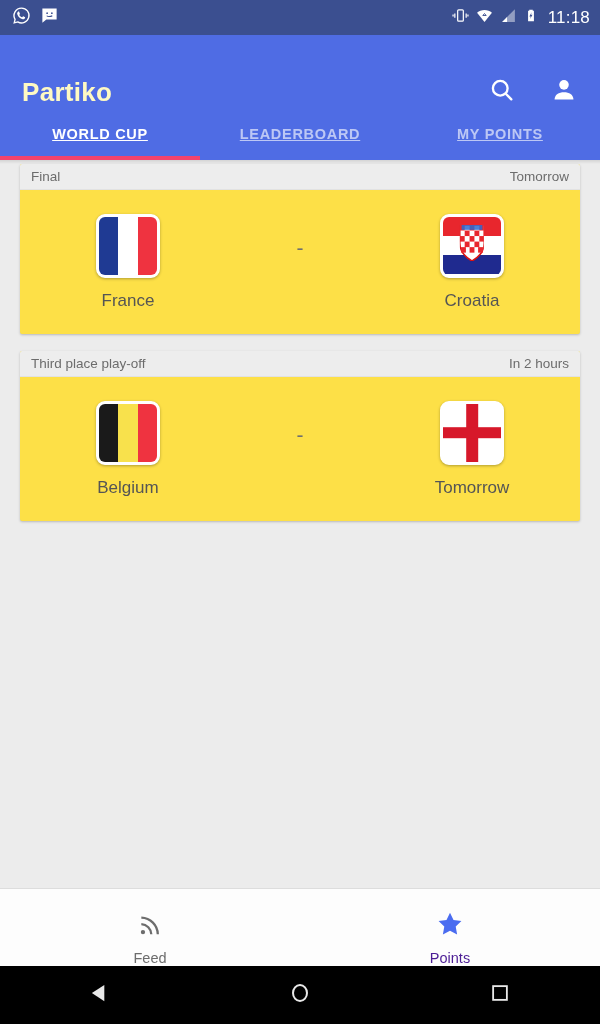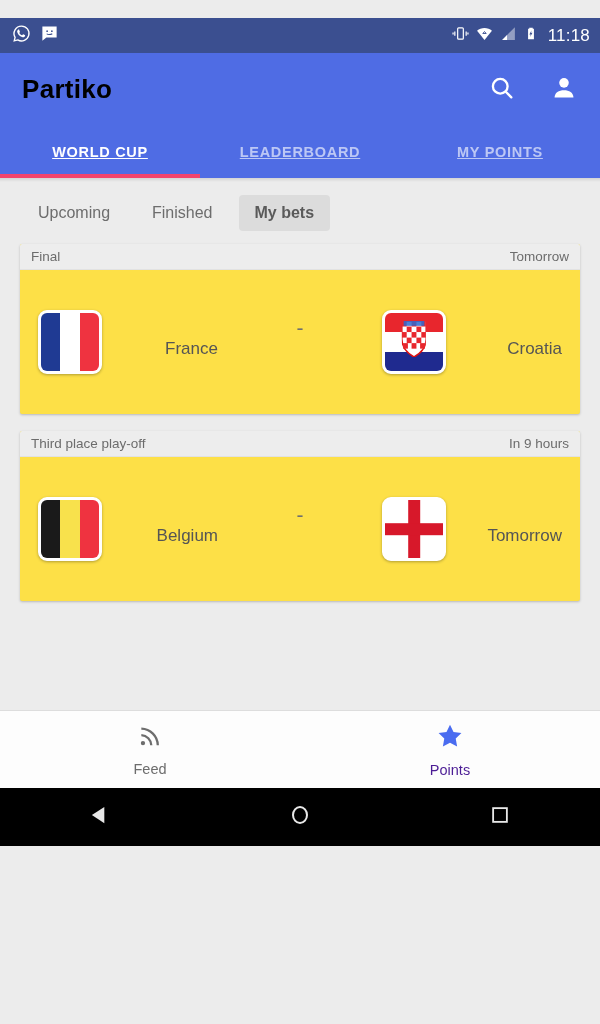--- a/index.html
+++ b/index.html
@@ -2,37 +2,37 @@
 <html><head>
 <meta charset="utf-8">
 <style>
   * { box-sizing: border-box; margin: 0; padding: 0; }
   html, body {
     width: 600px; height: 1024px;
     font-family: "Liberation Sans", sans-serif;
     background: #ececec;
     overflow: hidden;
   }
-  #app { position: relative; width: 600px; height: 828px; display: flex; flex-direction: column; margin-top: 18px; }
+  #app { position: relative; width: 600px; height: 1024px; display: flex; flex-direction: column; }
 
   
   .statusbar {
     height: 35px; background: #3b4f90; color: #fff;
     display: flex; align-items: center; padding: 0 10px 0 12px;
     flex: 0 0 35px;
   }
   .sb-left { display: flex; align-items: center; gap: 9px; }
   .sb-right { margin-left: auto; display: flex; align-items: center; gap: 7px; }
   .sb-time { font-size: 17px; letter-spacing: .2px; margin-left: 3px; }
   .sb-ico { display: block; }
 
   
   .appbar {
-    background: #4f6ce4; color: #000000; flex: 0 0 73px;
-    display: flex; align-items: center; padding: 0 22px 0 22px; gap: 24px;
+    background: #4f6ce4; color: #fef9c3; flex: 0 0 73px;
+    display: flex; align-items: flex-end; padding: 0 22px 0 22px; gap: 24px;
   }
   .app-title { font-size: 26px; font-weight: bold; letter-spacing: .3px; }
   .appbar-actions { margin-left: auto; display: flex; align-items: center; gap: 34px; }
 
   
   .tabbar {
     background: #4f6ce4; flex: 0 0 52px; display: flex; position: relative;
   }
   .tab {
     flex: 1; display: flex; align-items: center; justify-content: center;
@@ -64,21 +64,21 @@
   }
   .card-head {
     background: #ededed; height: 26px; display: flex; align-items: center;
     padding: 0 11px; border-bottom: 1px solid #e2e2e2;
   }
   .card-head-left { font-size: 13.5px; color: #6c6c6c; }
   .card-head-right { margin-left: auto; font-size: 13.5px; color: #6c6c6c; }
   .card-body {
     height: 144px; display: flex; align-items: center; padding: 0 18px;
   }
-  .team { width: 180px; display: flex; align-items: center; justify-content: space-between; }
+  .team { width: 180px; display: flex; flex-direction: column; align-items: center; justify-content: space-between; }
   .team-name { margin-top: 13px; font-size: 17px; color: #555555; }
   .flag {
     width: 64px; height: 64px; border-radius: 9px; overflow: hidden;
     background: #fff; border: 3px solid #fff;
     box-shadow: 0 1px 3px rgba(0,0,0,.30);
     position: relative;
   }
   .flag-inner { position: absolute; inset: 0; display: flex; }
   .vstripe { flex: 1; height: 100%; }
   .hstripe { width: 100%; flex: 1; }
@@ -99,21 +99,21 @@
 
   .spacer { flex: 1; }
 
   
   .bottomnav {
     flex: 0 0 78px; background: #fdfdfd; display: flex;
     border-top: 1px solid #dddddd;
   }
   .navitem {
     flex: 1; display: flex; flex-direction: column; align-items: center;
-    justify-content: center; gap: 9px; color: #6d6d6d; font-size: 14.5px;
+    justify-content: flex-end; gap: 9px; color: #6d6d6d; font-size: 14.5px;
   }
   .navitem.active { color: #4c1d95; }
 
   
   .androidnav {
     flex: 0 0 58px; background: #000; display: flex; align-items: center;
   }
   .andbtn { flex: 1; display: flex; align-items: center; justify-content: center; }
 </style>
 </head>
@@ -186,25 +186,20 @@
   </div>
 
   <div class="tabbar">
     <div class="tab active">WORLD CUP</div>
     <div class="tab">LEADERBOARD</div>
     <div class="tab">MY POINTS</div>
     <div class="tab-indicator"></div>
   </div>
   <div class="appbar-shadow"></div>
 
-  <div class="filters">
-    <div class="chip">Upcoming</div>
-    <div class="chip">Finished</div>
-    <div class="chip selected">My bets</div>
-  </div>
 
   <div class="cards">
 
     <div class="card">
       <div class="card-head">
         <span class="card-head-left">Final</span>
         <span class="card-head-right">Tomorrow</span>
       </div>
       <div class="card-body">
         <div class="team">
@@ -246,21 +241,21 @@
             </svg>
           </div>
           <div class="team-name">Croatia</div>
         </div>
       </div>
     </div>
 
     <div class="card">
       <div class="card-head">
         <span class="card-head-left">Third place play-off</span>
-        <span class="card-head-right">In 9 hours</span>
+        <span class="card-head-right">In 2 hours</span>
       </div>
       <div class="card-body">
         <div class="team">
           <div class="flag">
             <div class="flag-inner">
               <div class="vstripe" style="background:#1a1a1a"></div>
               <div class="vstripe" style="background:#f8e14c"></div>
               <div class="vstripe" style="background:#ef3340"></div>
             </div>
           </div>

